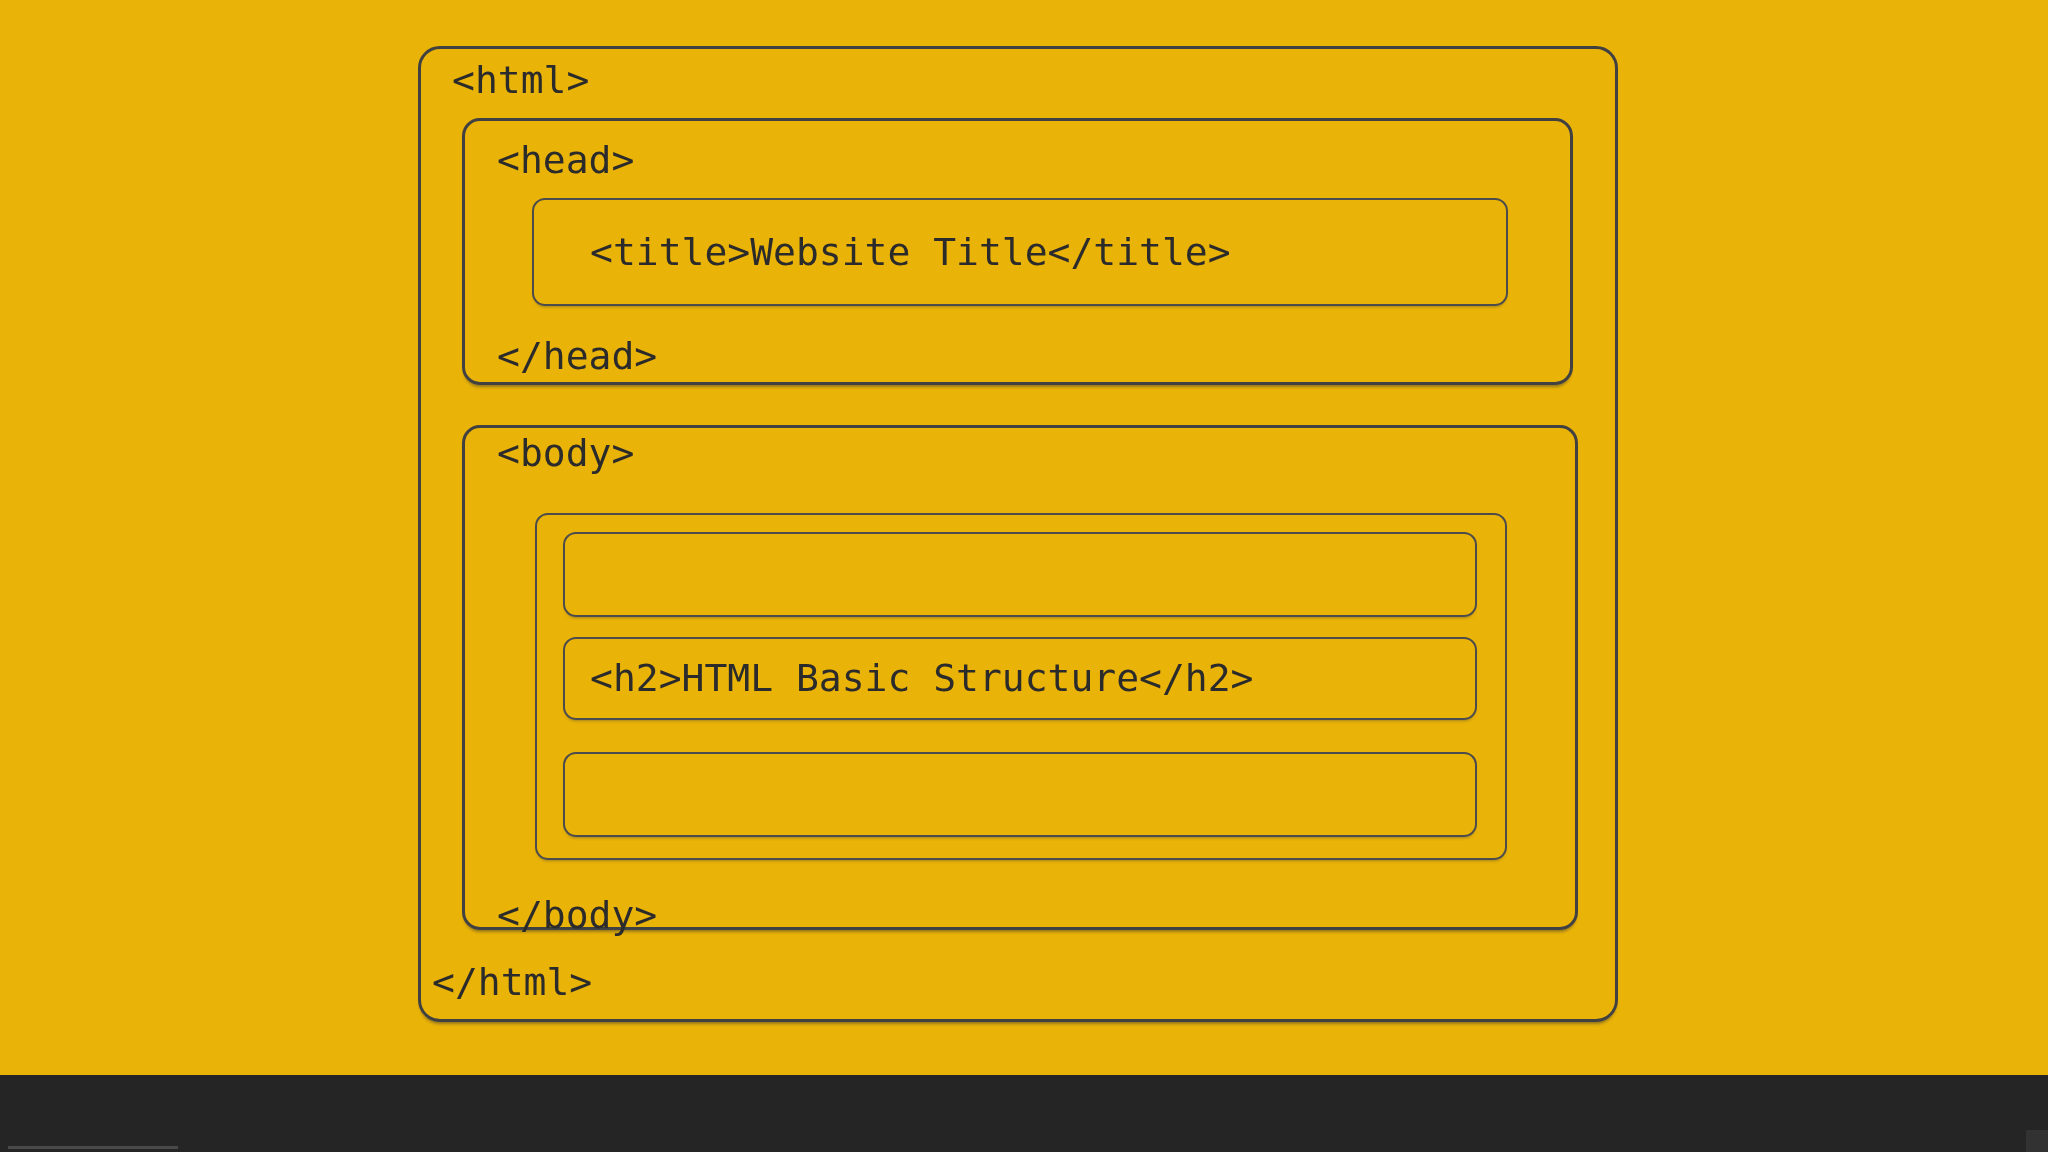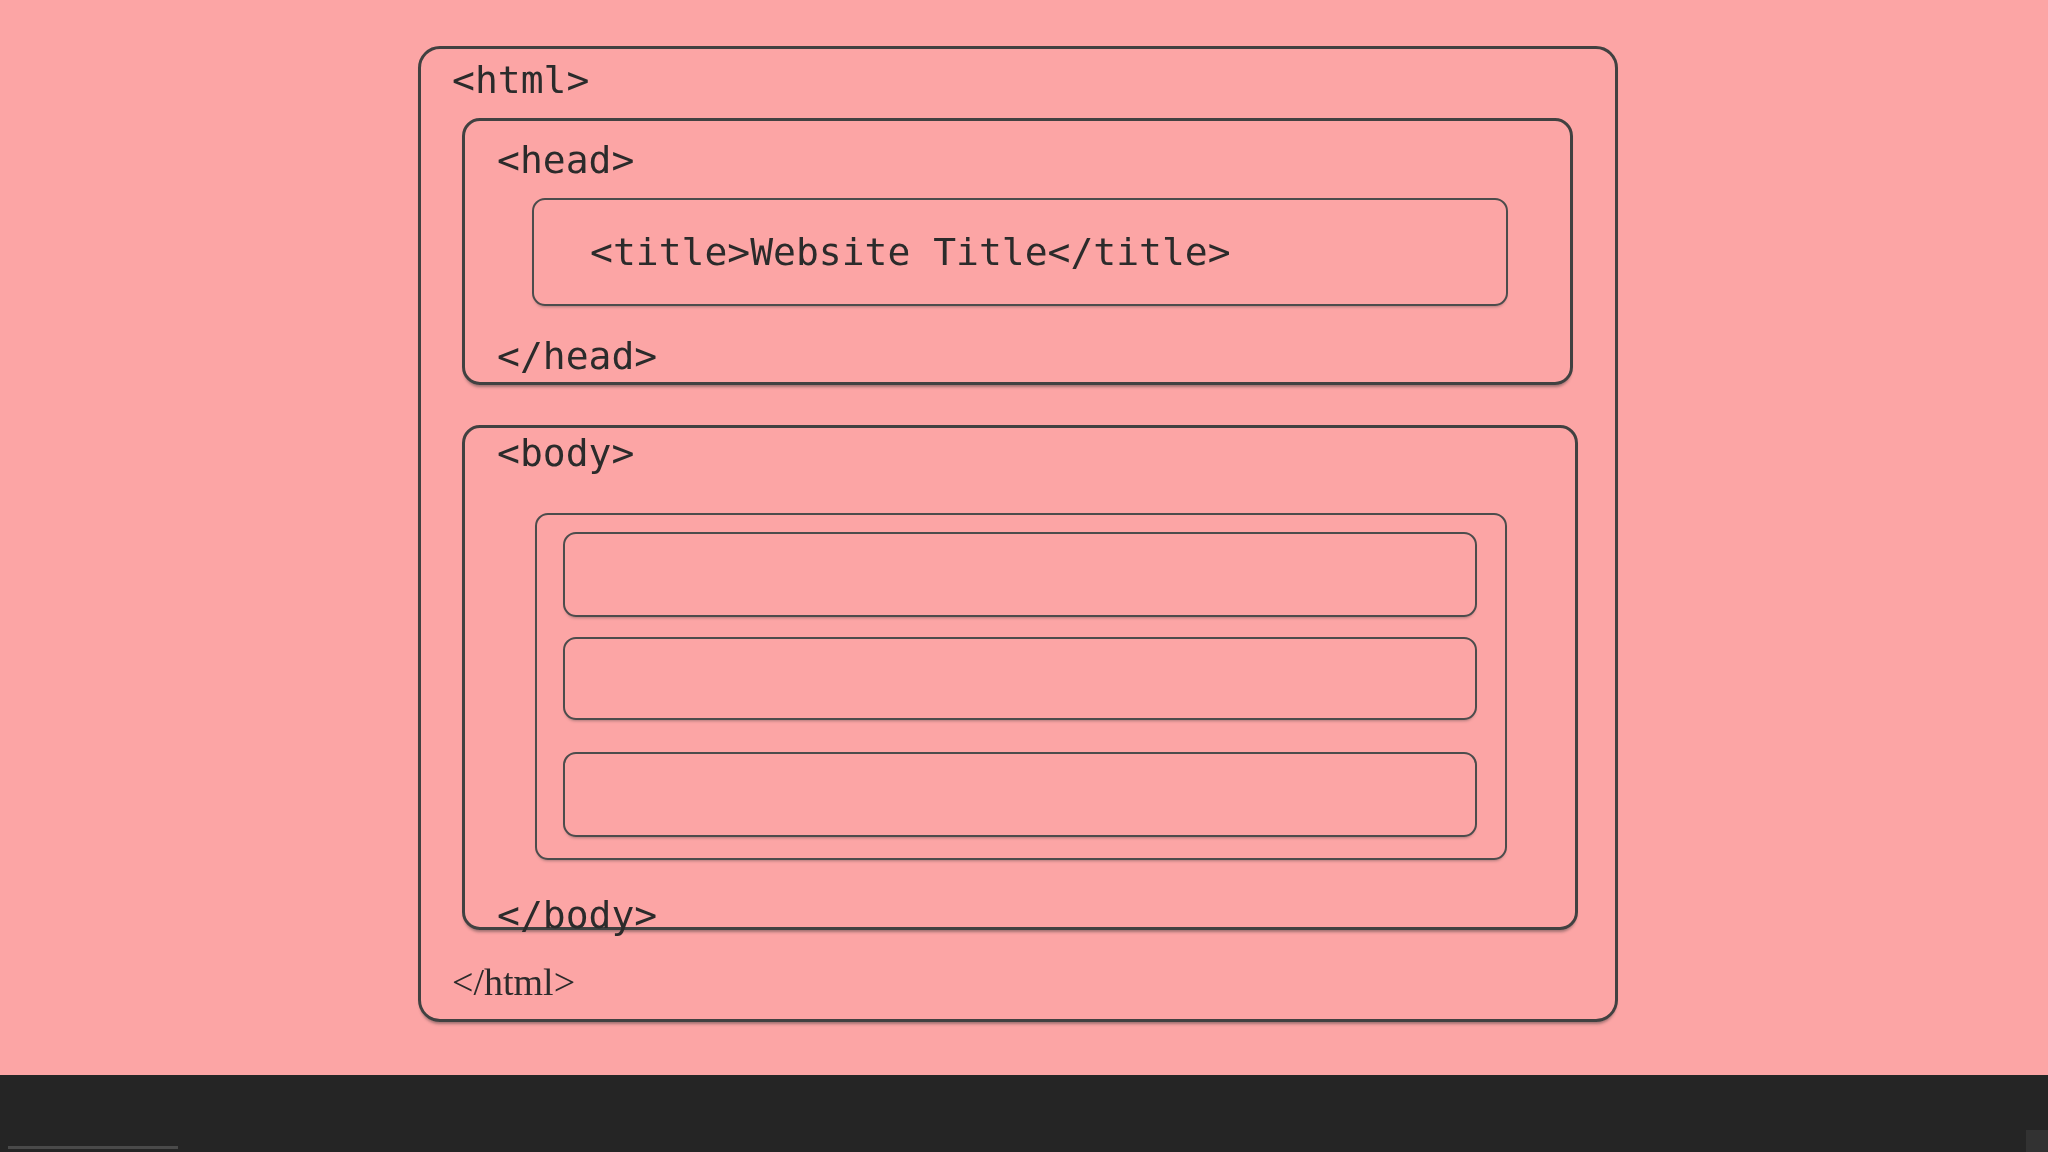--- a/index.html
+++ b/index.html
@@ -6,21 +6,21 @@
   html, body { width: 2048px; height: 1152px; }
   body {
     font-family: "DejaVu Sans Mono", "Liberation Mono", monospace;
     background: #fdfdfd;
     overflow: hidden;
   }
   .stage {
     position: relative;
     width: 2048px;
     height: 1152px;
-    background: #fca5a5;
+    background: #eab308;
   }
   .box {
     position: absolute;
     border: 3px solid #414141;
     border-radius: 18px;
     background: transparent;
     box-shadow: 0 4px 3px -2px rgba(50, 50, 50, 0.45);
   }
   .box.inner {
     border-width: 2px;
@@ -48,21 +48,21 @@
   
   .t-html-open  { left: 452px; top: 56px; }
   .t-head-open  { left: 497px; top: 136px; }
   .t-title      { left: 590px; top: 228px; text-align: center; }
   .t-head-close { left: 497px; top: 332px; }
   .t-body-open  { left: 497px; top: 429px; }
   .t-h1         { left: 590px; top: 550px; }
   .t-h2         { left: 590px; top: 654px; }
   .t-p          { left: 590px; top: 770px; }
   .t-body-close { left: 497px; top: 851px; margin-top: 40px; }
-  .t-html-close { left: 452px; top: 958px; font-family: Liberation Serif, serif; }
+  .t-html-close { left: 432px; top: 958px; }
   
   .bottom-bar {
     position: absolute;
     left: 0; top: 1075px;
     width: 2048px; height: 77px;
     background: #252525;
   }
   .progress-line {
     position: absolute;
     left: 8px; top: 71px;
@@ -93,20 +93,21 @@
   <span class="tag t-head-close">&lt;/head&gt;</span>
 
   <div class="box body-box"></div>
   <span class="tag t-body-open">&lt;body&gt;</span>
 
   <div class="box inner content-box"></div>
 
   <div class="box inner h1-box"></div>
 
   <div class="box inner h2-box"></div>
+  <span class="tag t-h2">&lt;h2&gt;HTML Basic Structure&lt;/h2&gt;</span>
 
   <div class="box inner p-box"></div>
 
   <span class="tag t-body-close">&lt;/body&gt;</span>
   <span class="tag t-html-close">&lt;/html&gt;</span>
 
   <div class="bottom-bar">
     <div class="progress-line"></div>
     <div class="corner-chip"></div>
   </div>

